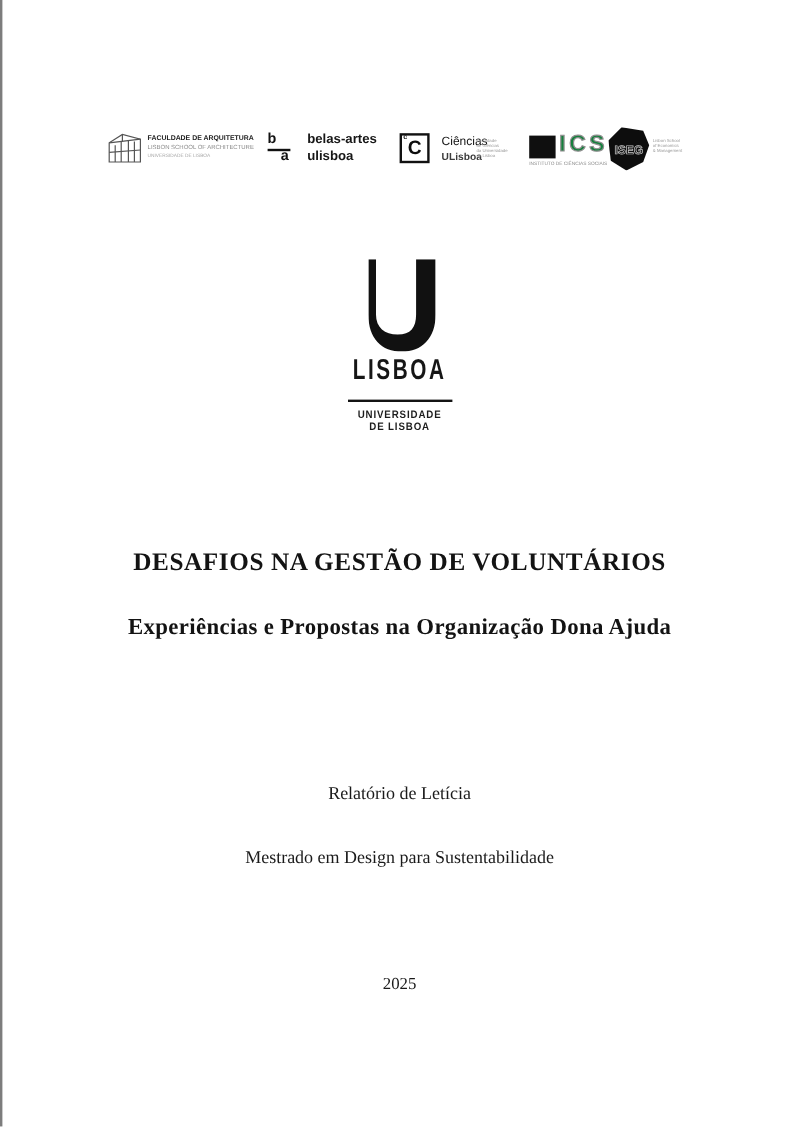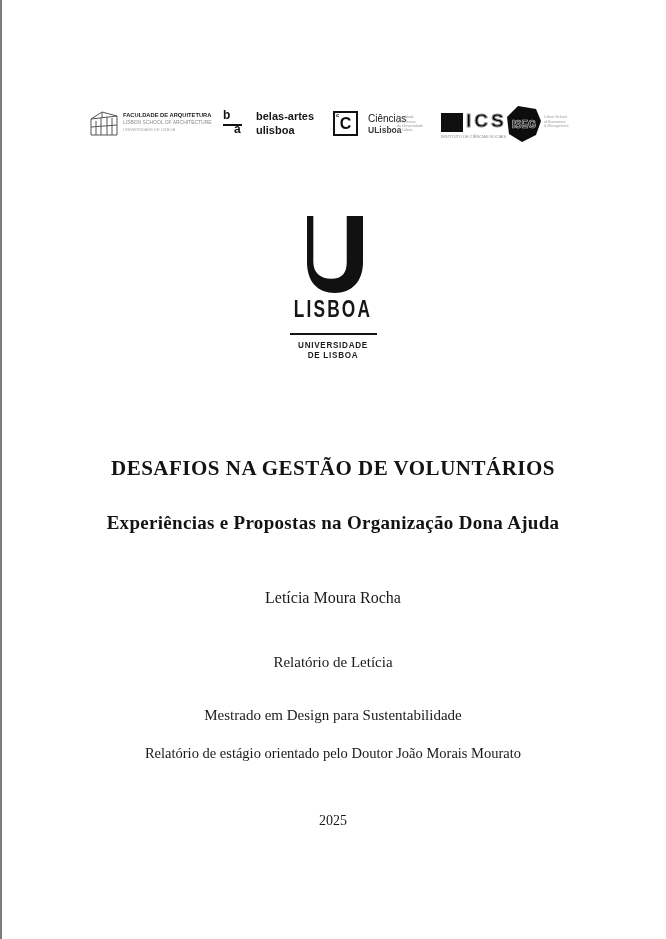--- a/index.html
+++ b/index.html
@@ -35,21 +35,21 @@
   .ci-tick{position:absolute;left:1px;top:-1px;font-size:6px;font-weight:bold;color:#111;}
   .ci-text{position:absolute;left:35px;top:2px;white-space:nowrap;}
   .ci-t1{font-weight:normal;font-size:10px;color:#141414;}
   .ci-t2{font-weight:bold;font-size:8.5px;color:#3c3c3c;margin-top:1px;}
   .ci-side{position:absolute;left:64px;top:4px;font-size:8px;color:#9a9a9a;transform:scale(0.45);}
 
   
   .logo-ics{left:441px;top:112px;width:64px;height:28px;}
   .ics-sq{position:absolute;left:0;top:1px;width:22px;height:19px;background:#0f0f0f;}
   .ics-acr{position:absolute;left:25px;top:-2px;font-weight:bold;font-size:19px;letter-spacing:3px;
-           color:#000000;-webkit-text-stroke:1px #8f8f8f;}
+           color:#15803d;-webkit-text-stroke:1px #8f8f8f;}
   .ics-cap{position:absolute;left:0;top:22px;font-size:8px;color:#8d8d8d;transform:scale(0.5);}
 
   
   .logo-iseg{left:507px;top:106px;width:66px;height:36px;}
   .iseg-gem{position:absolute;left:0;top:0;}
   .iseg-side{position:absolute;left:37px;top:9px;font-size:8px;color:#9a9a9a;transform:scale(0.45);}
 
   
   .ulogo{position:absolute;left:0;top:0;width:666px;}
   .u-glyph{position:absolute;left:307px;top:216px;}
@@ -151,18 +151,16 @@
     <div class="u-lisboa">LISBOA</div>
     <div class="u-rule"></div>
     <div class="u-sub">
       <div>UNIVERSIDADE</div>
       <div>DE LISBOA</div>
     </div>
   </div>
 
   <h1 class="ctext title" style="margin:0;">DESAFIOS NA GESTÃO DE VOLUNTÁRIOS</h1>
   <h2 class="ctext subtitle" style="margin:16px;">Experiências e Propostas na Organização Dona Ajuda</h2>
-  <div class="ctext author">Letícia Moura Rocha</div>
   <div class="ctext doctype">Relatório de Letícia</div>
   <div class="ctext program">Mestrado em Design para Sustentabilidade</div>
-  <div class="ctext advisor">Relatório de estágio orientado pelo Doutor João Morais Mourato</div>
   <div class="ctext year">2025</div>
 </div>
 
 </body></html>

